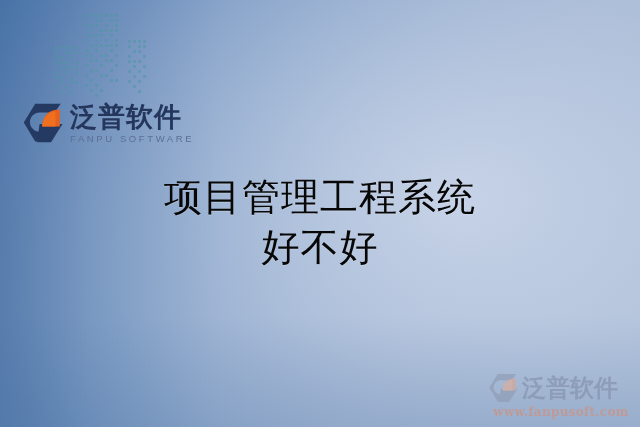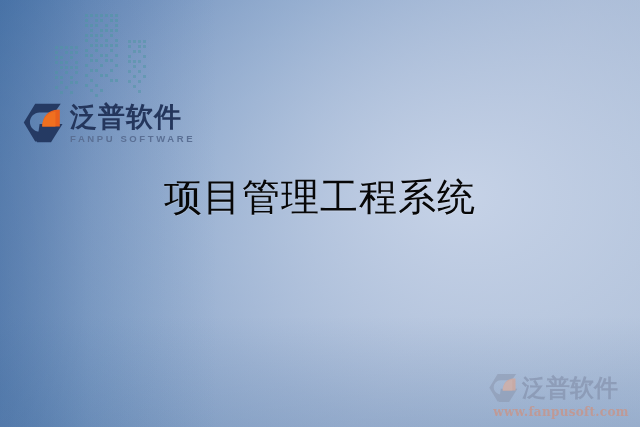--- a/index.html
+++ b/index.html
@@ -64,21 +64,21 @@
     font-size: 27px;
     font-weight: 700;
     color: #24365c;
     letter-spacing: 1px;
     line-height: 1.05;
     white-space: nowrap;
   }
   .brand-en {
     font-family: "Liberation Sans", sans-serif;
     font-size: 9.5px;
-    font-weight: 700;
+    font-weight: 400;
     color: #5a6f94;
     letter-spacing: 2.6px;
     margin-top: 3px;
     white-space: nowrap;
   }
 
   
   .headline {
     position: absolute;
     left: 0;
@@ -290,20 +290,21 @@
       <path d="M46 58 C46 40 58 26 76 24 L76 58 Z" fill="#ef7020"></path>
     </svg>
     <div class="brand-text">
       <div class="brand-cn">泛普软件</div>
       <div class="brand-en">FANPU SOFTWARE</div>
     </div>
   </div>
 
   <div class="headline">
     <span class="line1">项目管理工程系统</span>
+    <span class="line2">好不好</span>
   </div>
 
   <div class="watermark">
     <div class="wm-row">
       <svg class="wm-mark" viewBox="0 0 100 100" aria-hidden="true">
         <path d="M30 6 L88 6 L74 26 L40 26 C28 26 18 36 18 48 C18 60 28 70 40 70 L74 70 L60 92 L30 92 L4 49 Z" fill="#8c98b0"></path>
         <path d="M40 52 L92 52 L66 94 L34 94 Z" fill="#8c98b0"></path>
         <path d="M46 58 C46 34 62 20 80 20 L86 20 L86 58 Z" fill="#e2a186"></path>
         <path d="M46 58 C46 40 58 26 76 24 L76 58 Z" fill="#e8ac92"></path>
       </svg>

